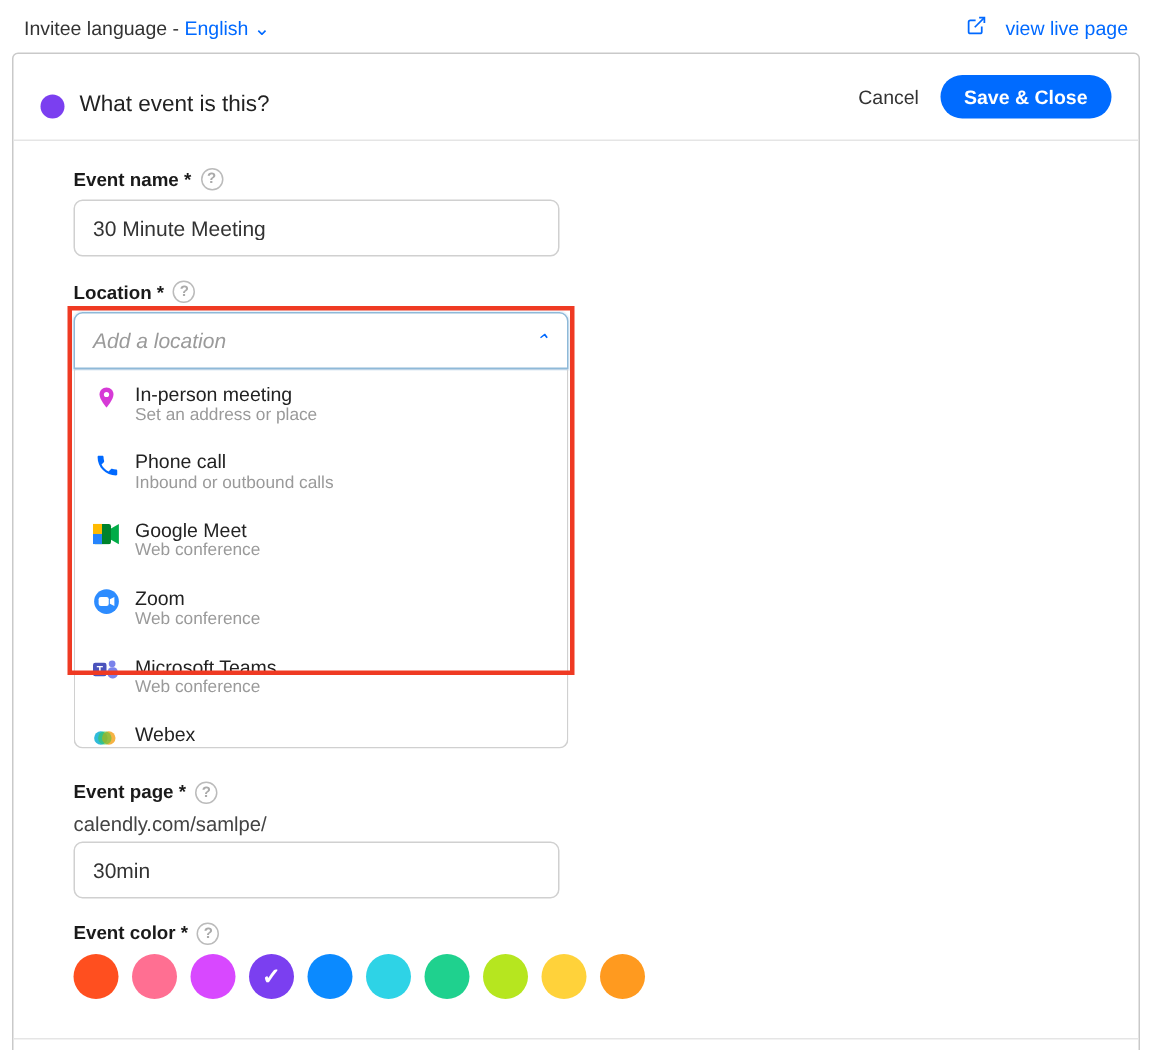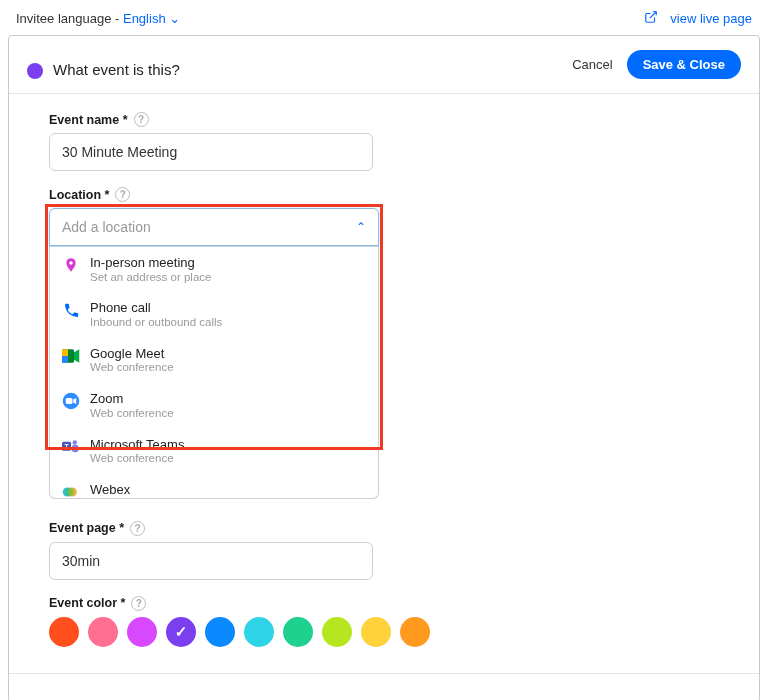--- a/index.html
+++ b/index.html
@@ -18,21 +18,21 @@
   .head-actions, .foot-actions { display:flex; align-items:center; gap:14px; }
   .btn-link { background:none; border:none; color:#333; font-size:13px; cursor:pointer; }
   .btn-primary { background:#006bff; color:#fff; border:none; border-radius:18px; padding:7px 16px; font-size:13px; font-weight:600; cursor:pointer; }
   .panel-body { padding: 18px 40px 10px 40px; }
   .field { margin-bottom: 16px; }
   .field-label { font-size: 12.5px; font-weight:700; color:#1a1a1a; margin-bottom:6px; display:flex; align-items:center; gap:6px; }
   .help { width:15px; height:15px; border:1px solid #bbb; border-radius:50%; color:#aaa; font-size:10px; display:inline-flex; align-items:center; justify-content:center; }
   .text-input { width: 324px; border:1px solid #d0d0d0; border-radius:6px; padding: 10px 12px; font-size:14px; color:#333; }
   .loc-wrap { position: relative; width: 330px; }
   .highlight-box { position:absolute; left:-4px; top:-4px; width:338px; height:246px; border:3px solid #ef3a23; pointer-events:none; z-index:5; }
-  .loc-select { border:1px solid #8fb9d8; border-radius:6px 6px 0 0; background:#fff; padding:10px 12px; display:flex; justify-content:space-between; align-items:center; cursor:pointer; box-shadow:0 0 0 1px rgba(40,120,200,.08); }
+  .loc-select { border:1px solid #8fb9d8; border-radius:6px 6px 0 0; background:#fff; padding:10px 12px; display:flex; justify-content:space-between; align-items:center; cursor:pointer; box-shadow:0 0 0 1px rgba(40,120,200,.08);font-style:italic; }
   .loc-placeholder { color:#9a9a9a; font-size:14px; }
   .chev { color:#0069ff; font-size:12px; }
   .loc-dropdown { border:1px solid #d0d0d0; border-top:1px solid #bcd3e6; background:#fff; border-radius:0 0 6px 6px; overflow:hidden; }
   .loc-opt { display:flex; gap:10px; padding:8px 12px; align-items:flex-start; cursor:pointer; }
   .loc-icon { width:18px; height:18px; flex:0 0 auto; margin-top:1px; display:flex; align-items:center; justify-content:center; }
   .loc-title { font-size:13px; color:#222; line-height:1.2; }
   .loc-desc { font-size:11.5px; color:#9a9a9a; line-height:1.2; }
   .link-prefix { font-size:13.5px; color:#444; margin-bottom:4px; }
   .colors { display:flex; gap:9px; flex-wrap:wrap; }
   .color-swatch { width:30px; height:30px; border-radius:50%; cursor:pointer; position:relative; display:flex; align-items:center; justify-content:center; }
@@ -182,20 +182,21 @@
         </div>
       </div>
 
       <div class="spacer"></div>
 
       <div class="field">
         <div class="field-label">
           <span>Event page *</span>
           <span class="help">?</span>
         </div>
+        <div class="link-prefix">calendly.com/samlpe/</div>
         <input class="text-input" value="30min" style="">
       </div>
 
       <div class="field">
         <div class="field-label">
           <span>Event color *</span>
           <span class="help">?</span>
         </div>
         <div class="colors" id="colors">
             <div class="color-swatch" style="background: rgb(255, 79, 31);"></div>

